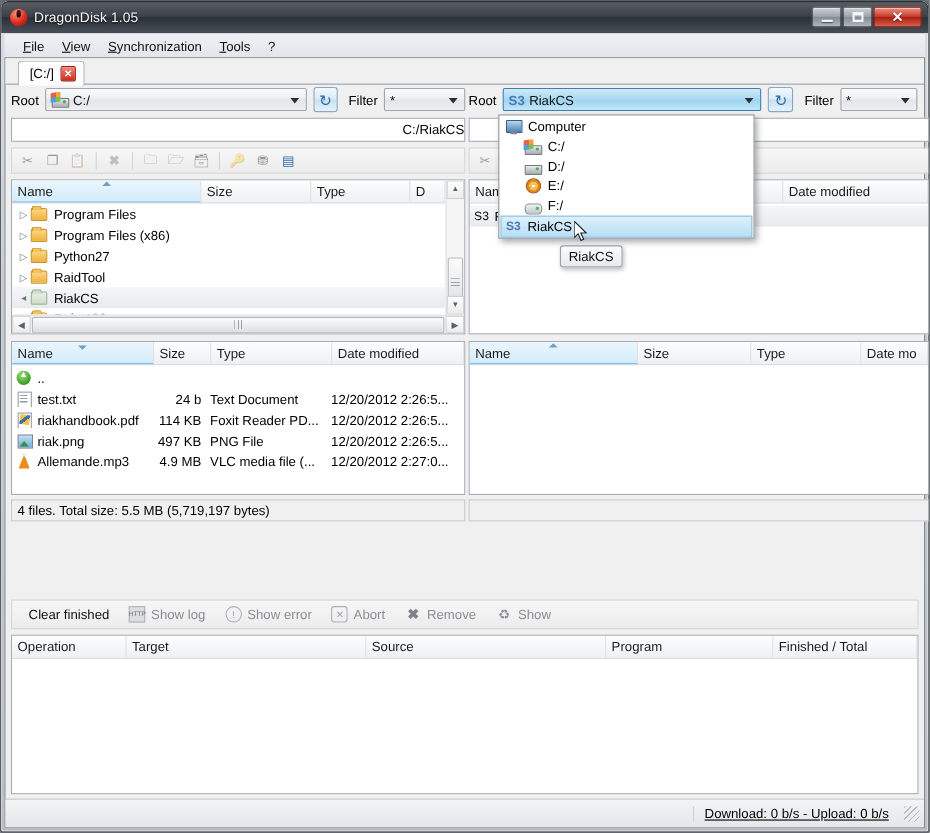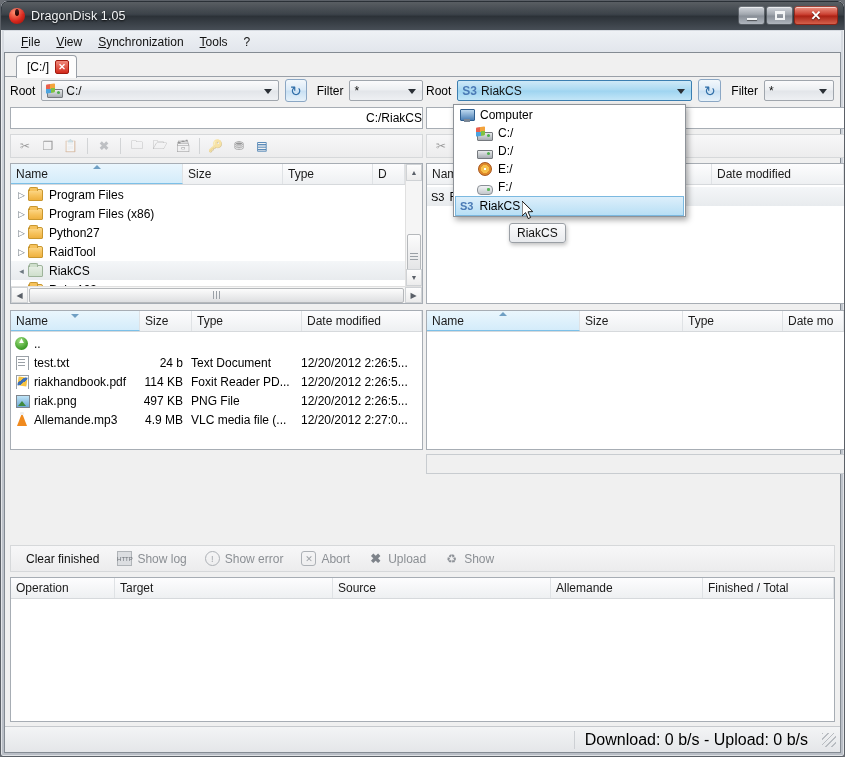--- a/index.html
+++ b/index.html
@@ -235,21 +235,21 @@
                background:#fff; border:1px solid #a7adb4; overflow:hidden;}
   #xfer-list .hdr .hc { border-right:1px solid #dfe2e5; }
 
   
   #statusbar {
     position:absolute; left:0; right:0; bottom:0; height:26px;
     background: linear-gradient(to bottom,#f3f4f5,#e4e6e9);
     border-top:1px solid #c6c9cd;
     display:flex; align-items:center; justify-content:flex-end;
   }
-  #net-status { font-size:16px; padding: 0 10px; border-left:1px solid #cdd0d4; margin-right:4px;}
+  #net-status { font-size:12px; padding: 0 10px; border-left:1px solid #cdd0d4; margin-right:4px;text-decoration:underline;}
   #grip-corner { width:14px; height:14px; margin-right:4px;
      background: repeating-linear-gradient(135deg,#b8bcc1 0 1px, transparent 1px 4px);}
 
   
   #dropdown {
     position:absolute; left: 452px; top: 103px; width: 233px;
     background:#fff; border:1px solid #8e9399;
     box-shadow: 2px 3px 6px rgba(0,0,0,.35);
     z-index: 60; padding: 1px 0 0 0;
   }
@@ -505,20 +505,23 @@
                 <i class="fi fi-mp3"></i>
                 <span>Allemande.mp3</span>
               </span>
             <span class="fsize">4.9 MB</span>
             <span class="ftype">VLC media file (...</span>
             <span class="fdate">12/20/2012 2:27:0...</span>
           </div>
         </div>
       </div>
 
+      <div class="statusline">
+        <span>4 files. Total size: 5.5 MB (5,719,197 bytes)</span>
+      </div>
     </div>
 
     <div class="pane" id="pane-right">
 
       <div class="rowline">
         <span class="lbl">Root</span>
         <div class="combo focused" style="width:235px">
           <span class="s3tag">S3</span>
           <span>RiakCS</span>
           <span class="arrow"></span>
@@ -580,34 +583,34 @@
       <div class="xbtn">
         <span class="xicon" style="border:1.5px solid #adb1b6;border-radius:50%;font-size:9px;color:#9ea2a7;">!</span>
         <span>Show error</span>
       </div>
       <div class="xbtn">
         <span class="xicon" style="border:1.5px solid #adb1b6;border-radius:3px;font-size:9px;color:#9ea2a7;">✕</span>
         <span>Abort</span>
       </div>
       <div class="xbtn">
         <span class="xicon" style="font-size:13px;color:#7e838a;font-weight:bold;">✖</span>
-        <span>Upload</span>
+        <span>Remove</span>
       </div>
       <div class="xbtn">
         <span class="xicon" style="font-size:12px;color:#8e9298;">♻</span>
         <span>Show</span>
       </div>
     </div>
 
     <div id="xfer-list">
       <div class="hdr">
         <div class="hc" style="width:104px"><span>Operation</span></div>
         <div class="hc" style="width:218px"><span>Target</span></div>
         <div class="hc" style="width:218px"><span>Source</span></div>
-        <div class="hc" style="width:152px"><span>Allemande</span></div>
+        <div class="hc" style="width:152px"><span>Program</span></div>
         <div class="hc" style="flex:1"><span>Finished / Total</span></div>
       </div>
     </div>
 
     <div id="statusbar">
       <span id="net-status">Download: 0 b/s - Upload: 0 b/s</span>
       <span id="grip-corner"></span>
     </div>
 
   </div>

